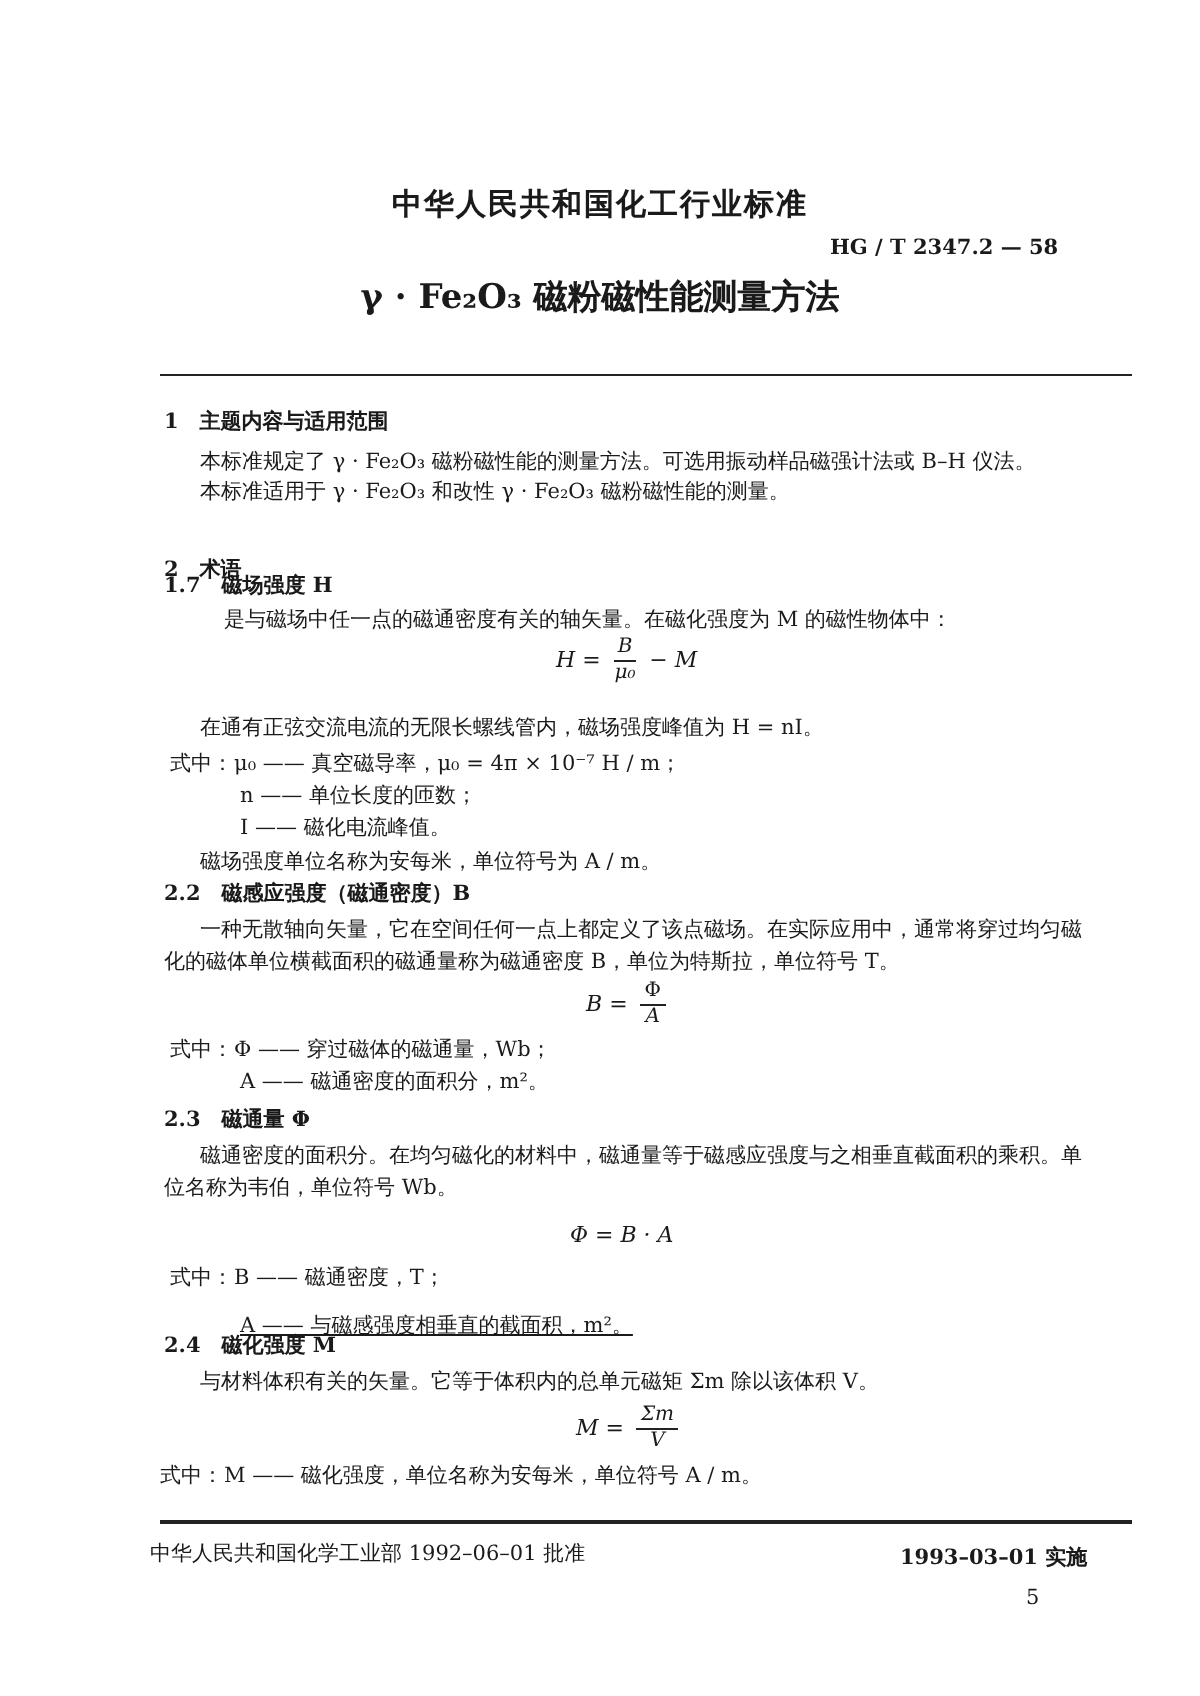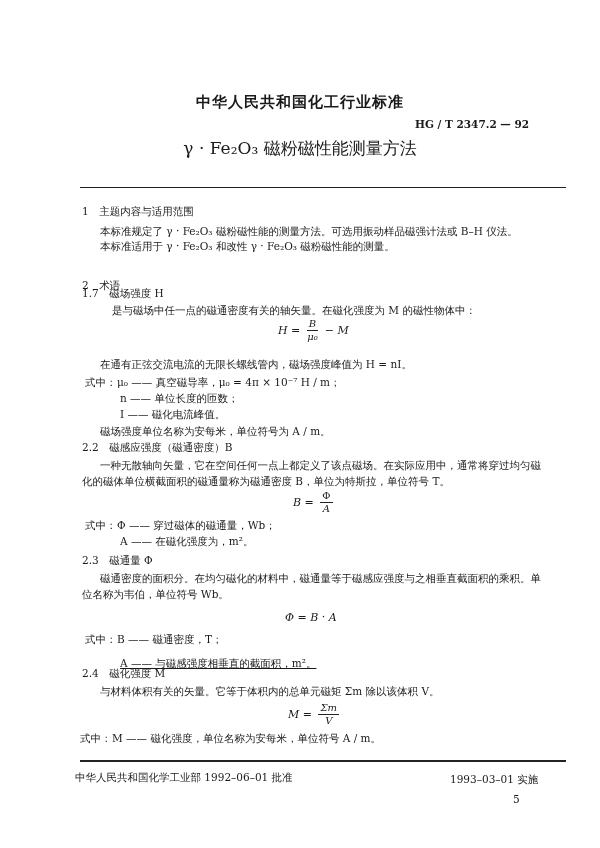--- a/index.html
+++ b/index.html
@@ -2,34 +2,34 @@
 <html><head>
 <meta charset="utf-8">
 <style>
   html, body { margin:0; padding:0; background:#fff; }
   body { width:600px; height:848px; position:relative; overflow:hidden;
          font-family:"DejaVu Serif","Liberation Serif",serif; color:#1a1a1a; }
   .abs { position:absolute; white-space:nowrap; }
   .t { font-size:10.5px; line-height:14px; }
   .header-std { left:0; width:600px; top:93px; text-align:center; font-size:15px; font-weight:bold; letter-spacing:1px; }
   .code { left:415px; top:118px; font-size:10.5px; font-weight:bold; }
-  .title { left:0; width:600px; top:137px; text-align:center; font-size:17px; font-weight:normal; }
+  .title { left:0; width:600px; top:137px; text-align:center; font-size:17px; font-weight:bold; }
   .rule { position:absolute; left:80px; width:486px; height:1px; background:#222; }
-  .h { font-weight:normal; }
+  .h { font-weight:bold; }
   .i { font-style:italic; }
   .frac { display:inline-block; vertical-align:middle; text-align:center; margin:0 3px; }
   .frac span { display:block; line-height:12px; font-size:10px; }
   .frac .num { border-bottom:1px solid #222; padding:0 2px; }
   .formula { font-size:11px; }
 </style>
 </head>
 <body>
 
 <div class="abs header-std">中华人民共和国化工行业标准</div>
-<div class="abs code">HG / T 2347.2 — 92</div>
+<div class="abs code">HG / T 2347.2 — 58</div>
 <div class="abs title">γ · Fe₂O₃ 磁粉磁性能测量方法</div>
 <div class="rule" style="top:187px;"></div>
 
 <div class="abs t h" style="left:82px;top:204px;">1　主题内容与适用范围</div>
 <div class="abs t" style="left:100px;top:224px;">本标准规定了 γ · Fe₂O₃ 磁粉磁性能的测量方法。可选用振动样品磁强计法或 B–H 仪法。</div>
 <div class="abs t" style="left:100px;top:239px;">本标准适用于 γ · Fe₂O₃ 和改性 γ · Fe₂O₃ 磁粉磁性能的测量。</div>
 
 <div class="abs t h" style="left:82px;top:262px;margin-top:16px;">2　术语</div>
 
 <div class="abs t h" style="left:82px;top:286px;">1.7　磁场强度 H</div>
@@ -54,21 +54,21 @@
 <div class="abs t" style="left:82px;top:474px;">化的磁体单位横截面积的磁通量称为磁通密度 B，单位为特斯拉，单位符号 T。</div>
 <div class="abs formula" style="left:293px;top:490px;">
   <span class="i">B =</span>
   <span class="frac">
     <span class="num">Φ</span>
     <span class="i">A</span>
   </span>
 </div>
 <div class="abs t" style="left:85px;top:518px;">式中：</div>
 <div class="abs t" style="left:117px;top:518px;">Φ —— 穿过磁体的磁通量，Wb；</div>
-<div class="abs t" style="left:120px;top:534px;">A —— 在磁化强度为，m²。</div>
+<div class="abs t" style="left:120px;top:534px;">A —— 磁通密度的面积分，m²。</div>
 
 <div class="abs t h" style="left:82px;top:553px;">2.3　磁通量 Φ</div>
 <div class="abs t" style="left:100px;top:571px;">磁通密度的面积分。在均匀磁化的材料中，磁通量等于磁感应强度与之相垂直截面积的乘积。单</div>
 <div class="abs t" style="left:82px;top:587px;">位名称为韦伯，单位符号 Wb。</div>
 <div class="abs formula i" style="left:285px;top:611px;">Φ = B · A</div>
 <div class="abs t" style="left:85px;top:632px;">式中：</div>
 <div class="abs t" style="left:117px;top:632px;">B —— 磁通密度，T；</div>
 <div class="abs t" style="left:120px;top:656px;text-decoration:underline;">A —— 与磁感强度相垂直的截面积，m²。</div>
 
 <div class="abs t h" style="left:82px;top:666px;">2.4　磁化强度 M</div>

